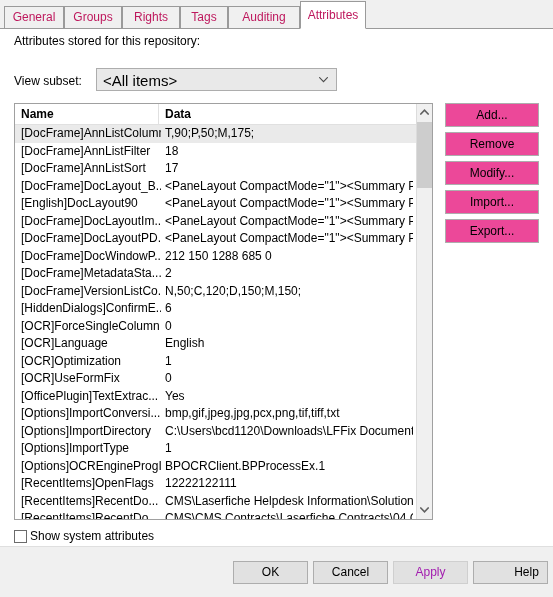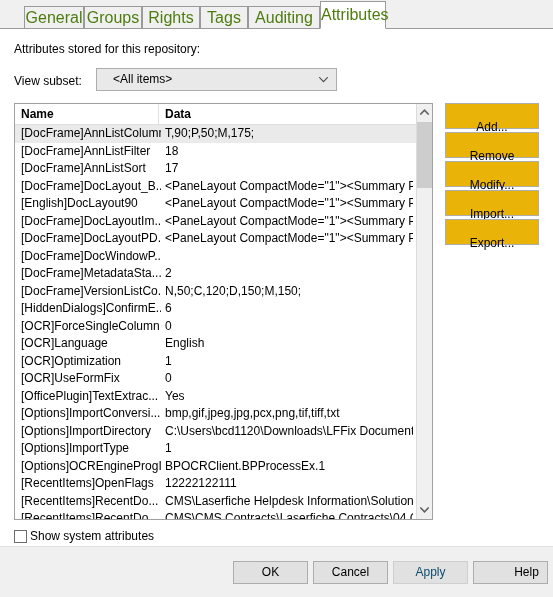--- a/index.html
+++ b/index.html
@@ -36,27 +36,26 @@
     background: #f0f0f0;
   }
   .tab {
     position: absolute;
     top: 6px;
     height: 23px;
     box-sizing: border-box;
     border: 1px solid #9a9a9a;
     border-bottom: none;
     background: #f0f0f0;
-    font-size: 16px;
+    font-size: 12px;
     line-height: 21px;
     text-align: center;
-    color: #4d7c0f;
-    white-space: nowrap;
-    cursor: default;
-    margin-left: 20px;
+    color: #be185d;
+    white-space: nowrap;
+    cursor: default;
   }
   .tab.selected {
     top: 1px;
     height: 28px;
     background: #ffffff;
     border: 1px solid #9a9a9a;
     border-bottom: 1px solid #ffffff;
     line-height: 26px;
     z-index: 5;
   }
@@ -69,21 +68,21 @@
     width: 553px;
     height: 518px;
     background: #ffffff;
     border-top: 1px solid #9a9a9a;
     box-sizing: border-box;
   }
 
   #prompt-label {
     position: absolute;
     left: 14px;
-    top: 13px;
+    top: 5px;
     font-size: 12px;
     white-space: nowrap;
   }
 
   #viewsubset-label {
     position: absolute;
     left: 14px;
     top: 45px;
     font-size: 12px;
     white-space: nowrap;
@@ -96,23 +95,23 @@
     top: 39px;
     width: 241px;
     height: 23px;
     box-sizing: border-box;
     border: 1px solid #adadad;
     background: #e9e9e9;
     cursor: default;
   }
   #viewsubset-combo .combo-value {
     position: absolute;
-    left: 16px;
+    left: 6px;
     top: 3px;
-    font-size: 12px;
+    font-size: 15px;
     color: #000;
     white-space: nowrap;
   }
   #viewsubset-combo .combo-arrow {
     position: absolute;
     right: 8px;
     top: 8px;
     width: 9px;
     height: 6px;
   }
@@ -233,28 +232,28 @@
   }
 
   
   .sidebtn {
     position: absolute;
     left: 445px;
     width: 94px;
     height: 24px;
     box-sizing: border-box;
     border: 1px solid #adadad;
-    background: #eab308;
+    background: #ec4899;
     font-family: "Liberation Sans", sans-serif;
     font-size: 12px;
     line-height: 22px;
     text-align: center;
     color: #000;
     cursor: default;
-    padding: 12px;
+    padding: 0;
   }
 
   
   #showsys {
     position: absolute;
     left: 14px;
     top: 500px;
     height: 16px;
     cursor: default;
   }
@@ -297,21 +296,21 @@
     background: #e1e1e1;
     font-family: "Liberation Sans", sans-serif;
     font-size: 12px;
     line-height: 21px;
     text-align: center;
     color: #000;
     cursor: default;
     padding: 0;
   }
   .botbtn.disabled {
-    color: #0c4a6e;
+    color: #a21caf;
     border-color: #cfcfcf;
     background: #e1e1e1;
   }
 </style>
 </head>
 <body>
 
 <div id="dialog">
 
   <div id="tabstrip">
@@ -373,20 +372,21 @@
           <div class="row">
             <span class="cell-name">[DocFrame]DocLayoutIm...</span>
             <span class="cell-data">&lt;PaneLayout CompactMode="1"&gt;&lt;Summary P...</span>
           </div>
           <div class="row">
             <span class="cell-name">[DocFrame]DocLayoutPD...</span>
             <span class="cell-data">&lt;PaneLayout CompactMode="1"&gt;&lt;Summary P...</span>
           </div>
           <div class="row">
             <span class="cell-name">[DocFrame]DocWindowP...</span>
+            <span class="cell-data">212 150 1288 685 0</span>
           </div>
           <div class="row">
             <span class="cell-name">[DocFrame]MetadataSta...</span>
             <span class="cell-data">2</span>
           </div>
           <div class="row">
             <span class="cell-name">[DocFrame]VersionListCo...</span>
             <span class="cell-data">N,50;C,120;D,150;M,150;</span>
           </div>
           <div class="row">

